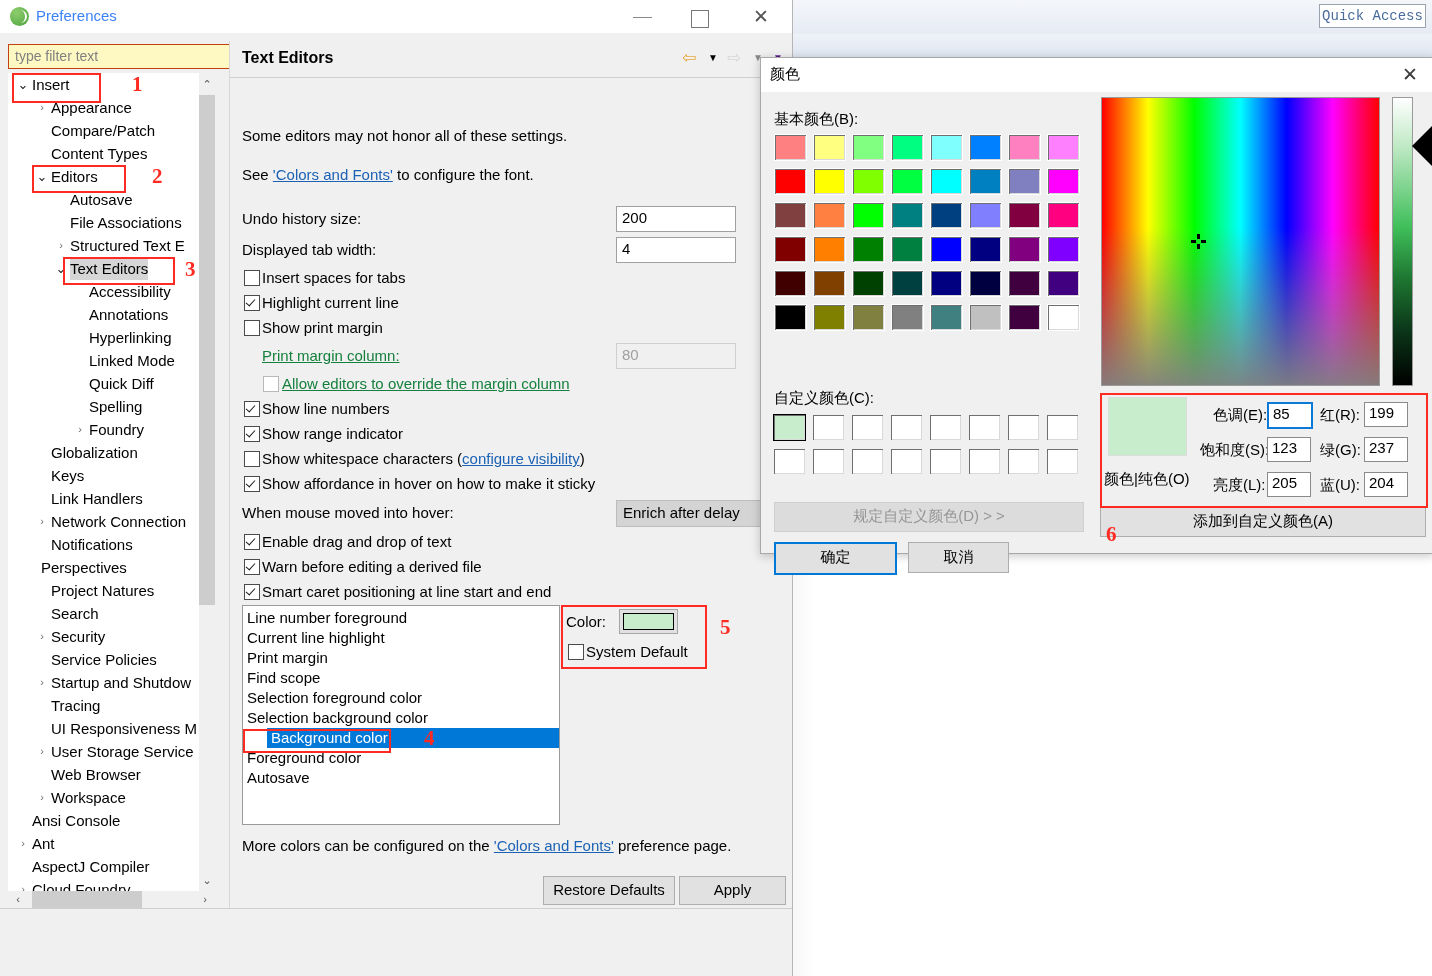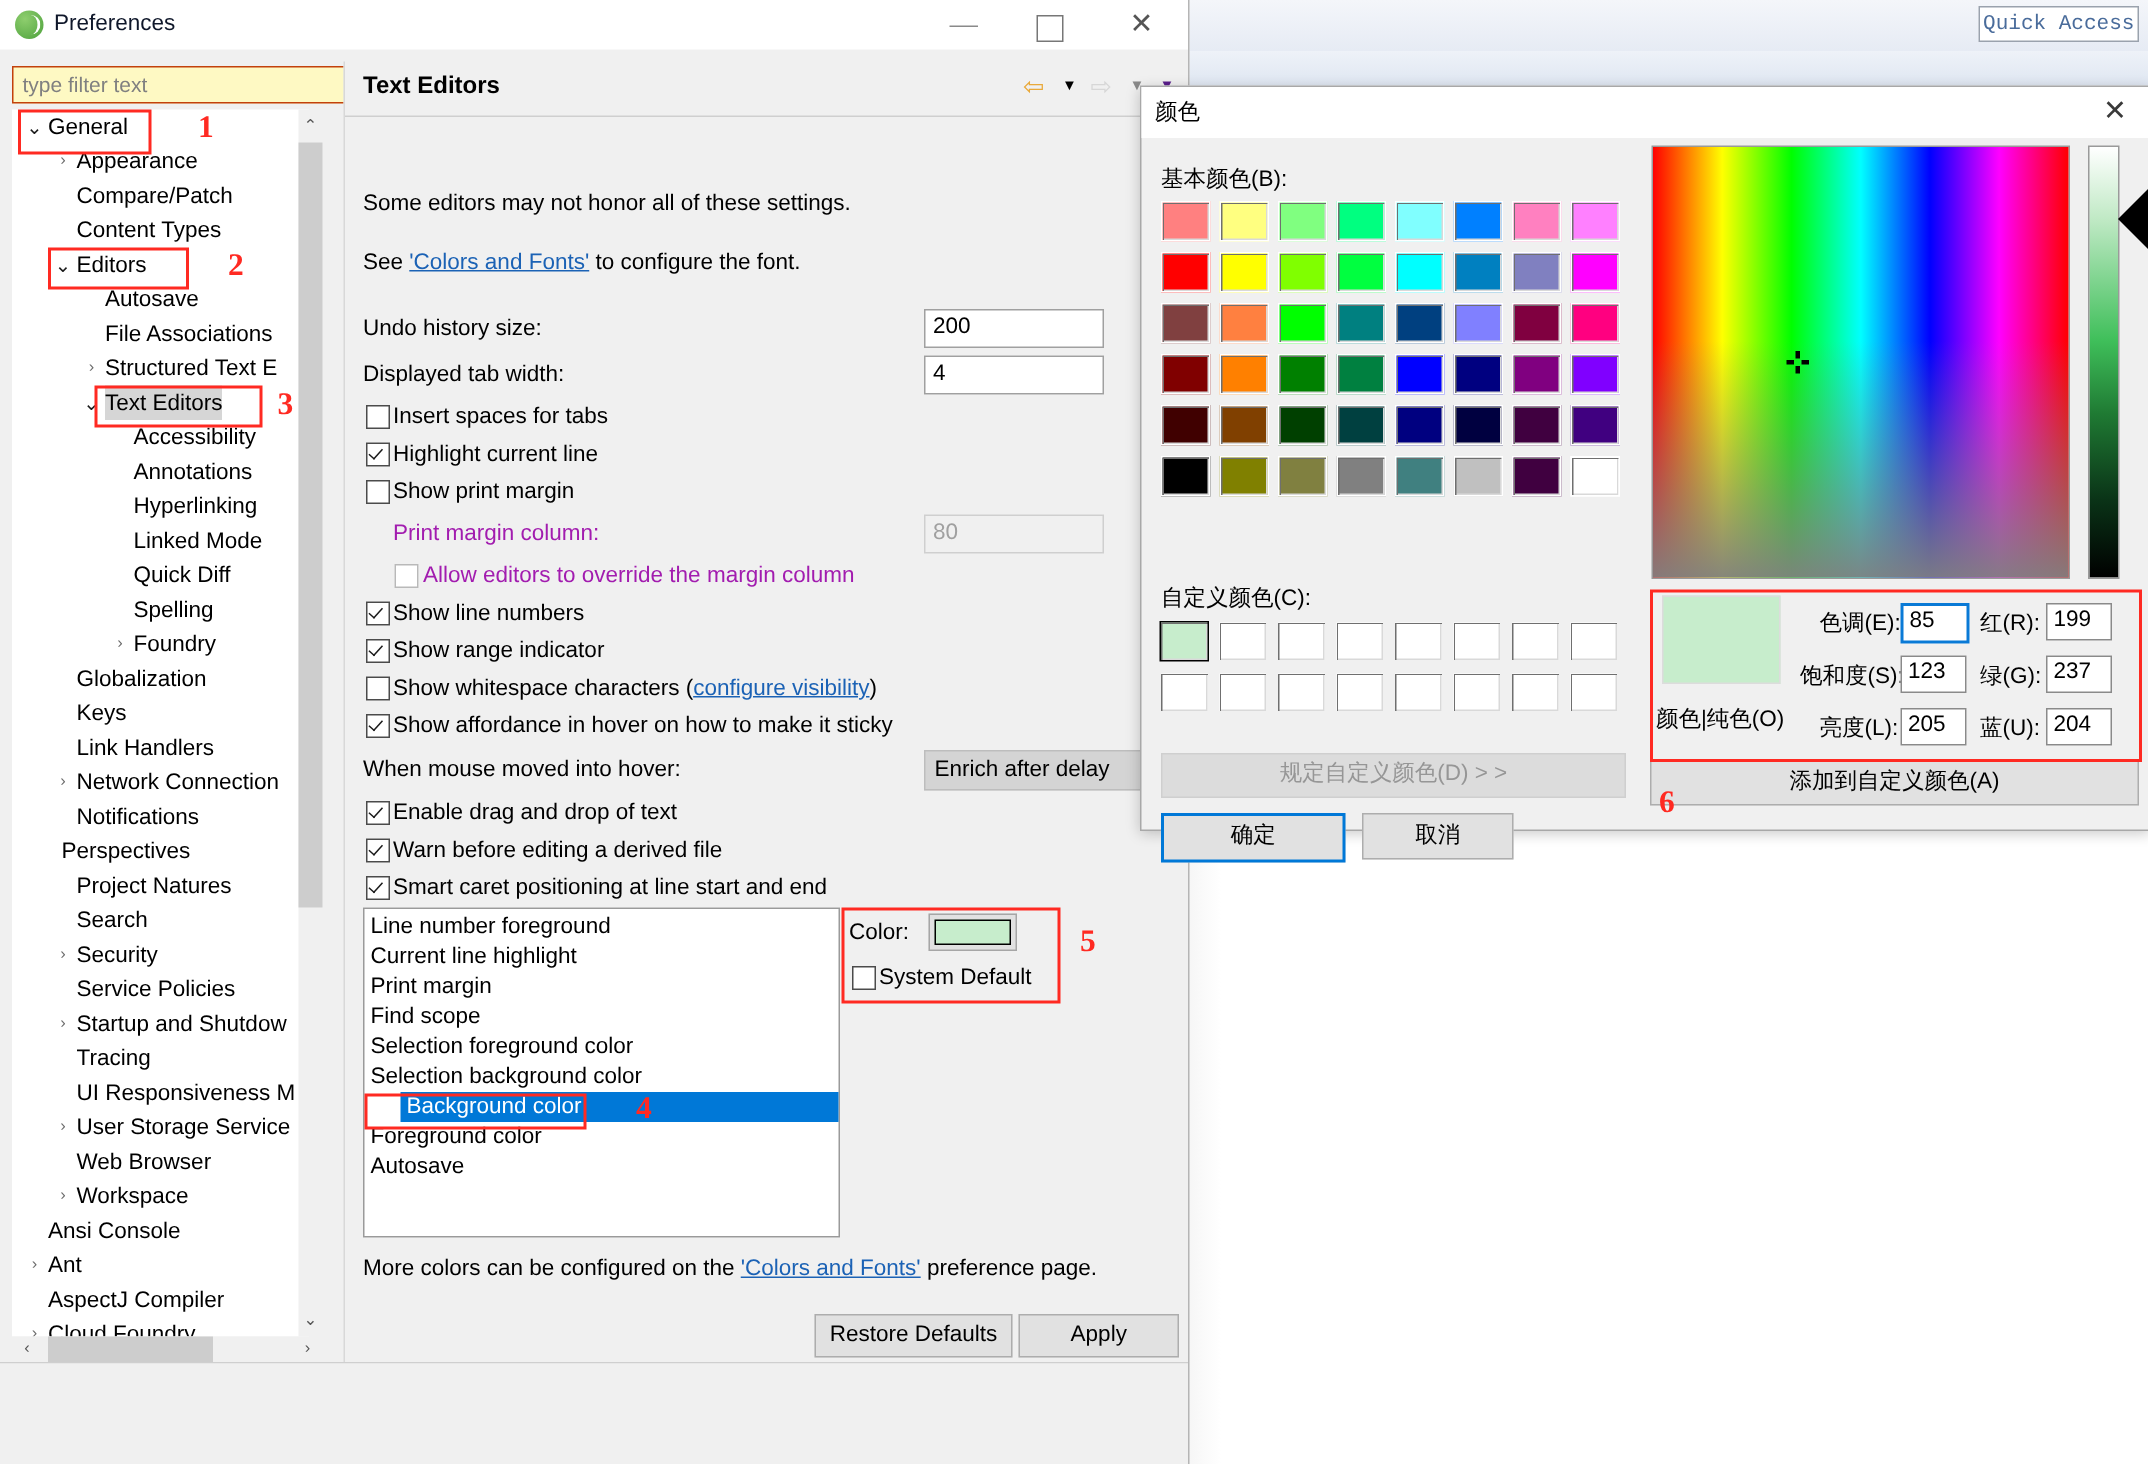--- a/index.html
+++ b/index.html
@@ -26,21 +26,21 @@
      color:#1f5fbf;font-size:18px;line-height:11px;overflow:hidden;}
 
   
   #prefs{position:absolute;left:0;top:0;width:792px;height:976px;
      background:#f0f0f0;border-right:1px solid #b5b5b5;}
   #prefs-title{position:absolute;left:0;top:0;width:792px;height:33px;background:#ffffff;}
   #prefs-logo{position:absolute;left:10px;top:7px;width:19px;height:19px;border-radius:50%;
      background:radial-gradient(circle at 35% 30%,#8ece6e,#4da13c);}
   #prefs-logo:after{content:"";position:absolute;left:4px;top:3px;width:11px;height:13px;
      border-right:2px solid #ffffff;border-radius:0 60% 60% 0;}
-  #prefs-title-text{position:absolute;left:36px;top:7px;font-size:15px;color:#0f172a;}
+  #prefs-title-text{position:absolute;left:36px;top:7px;font-size:15px;color:#3b82f6;}
   .wbtn{position:absolute;top:0;width:46px;height:33px;}
   .wbtn i{position:absolute;display:block;}
   #btn-min{left:620px;}
   #btn-min i{left:13px;top:17px;width:19px;height:1px;background:#8a8a8a;}
   #btn-max{left:678px;}
   #btn-max i{left:13px;top:10px;width:16px;height:16px;border:1.5px solid #777;}
   #btn-close{left:738px;color:#555;font-size:19px;line-height:33px;text-align:center;}
 
   #filter-box{position:absolute;left:8px;top:44px;width:206px;height:23px;
      border:1px solid #c2410c;background:#fef9c3;padding-left:16px;}
@@ -63,21 +63,21 @@
 
   
   #page{position:absolute;left:229px;top:41px;width:555px;height:867px;background:#f0f0f0;
      border-left:1px solid #d8d8d8;}
   #page-head{position:absolute;left:0;top:0;width:555px;height:36px;background:#f0f0f0;
      border-bottom:1px solid #cfcfcf;}
   #page-title{position:absolute;left:12px;top:8px;font-size:16px;font-weight:bold;}
   .navarrow{position:absolute;top:8px;font-size:17px;line-height:17px;}
   .navcaret{position:absolute;top:11px;font-size:10px;color:#000;}
   .lbl{position:absolute;font-size:15px;white-space:nowrap;}
-  .lbl.dim{color:#a21caf;}
+  .lbl.dim{color:#15803d;text-decoration:underline;}
   .lnk{color:#1b62b5;text-decoration:underline;}
   .txtin{position:absolute;border:1px solid #a0a0a0;background:#ffffff;height:24px;}
   .txtin span{position:absolute;left:5px;top:2px;font-size:15px;}
   .txtin.dis{background:#f0f0f0;border-color:#cfcfcf;}
   .txtin.dis span{color:#a0a0a0;}
   .cb{position:absolute;width:14px;height:14px;border:1px solid #4b4b4b;background:#fff;}
   .cb.dis{border-color:#b9b9b9;}
   .cb.on:after{content:"";position:absolute;left:3px;top:1px;width:4px;height:8px;
      border:solid #1a1a1a;border-width:0 1.6px 1.6px 0;transform:rotate(42deg);}
   .combo{position:absolute;height:25px;background:#d4d4d4;border:1px solid #bdbdbd;}
@@ -157,21 +157,21 @@
         <i></i>
       </div>
     <div class="wbtn" id="btn-close">✕</div>
   </div>
 
   <div id="filter-box">
     <span>type filter text</span>
   </div>
 
   <div id="tree">
-      <div class="tnode" style="top: 0px; left: 24px;"><span class="tw" style="font-size: 13px; color: rgb(26, 26, 26);">⌄</span><span>General</span></div>
+      <div class="tnode" style="top: 0px; left: 24px;"><span class="tw" style="font-size: 13px; color: rgb(26, 26, 26);">⌄</span><span>Insert</span></div>
       <div class="tnode" style="top: 23px; left: 43px;"><span class="tw">›</span><span>Appearance</span></div>
       <div class="tnode" style="top: 46px; left: 43px;"><span>Compare/Patch</span></div>
       <div class="tnode" style="top: 69px; left: 43px;"><span>Content Types</span></div>
       <div class="tnode" style="top: 92px; left: 43px;"><span class="tw" style="font-size: 13px; color: rgb(26, 26, 26);">⌄</span><span>Editors</span></div>
       <div class="tnode" style="top: 115px; left: 62px;"><span>Autosave</span></div>
       <div class="tnode" style="top: 138px; left: 62px;"><span>File Associations</span></div>
       <div class="tnode" style="top: 161px; left: 62px;"><span class="tw">›</span><span>Structured Text E</span></div>
       <div class="tnode sel" style="top: 184px; left: 62px;"><span class="tw" style="font-size: 13px; color: rgb(26, 26, 26);">⌄</span><span>Text Editors</span></div>
       <div class="tnode" style="top: 207px; left: 81px;"><span>Accessibility</span></div>
       <div class="tnode" style="top: 230px; left: 81px;"><span>Annotations</span></div>

